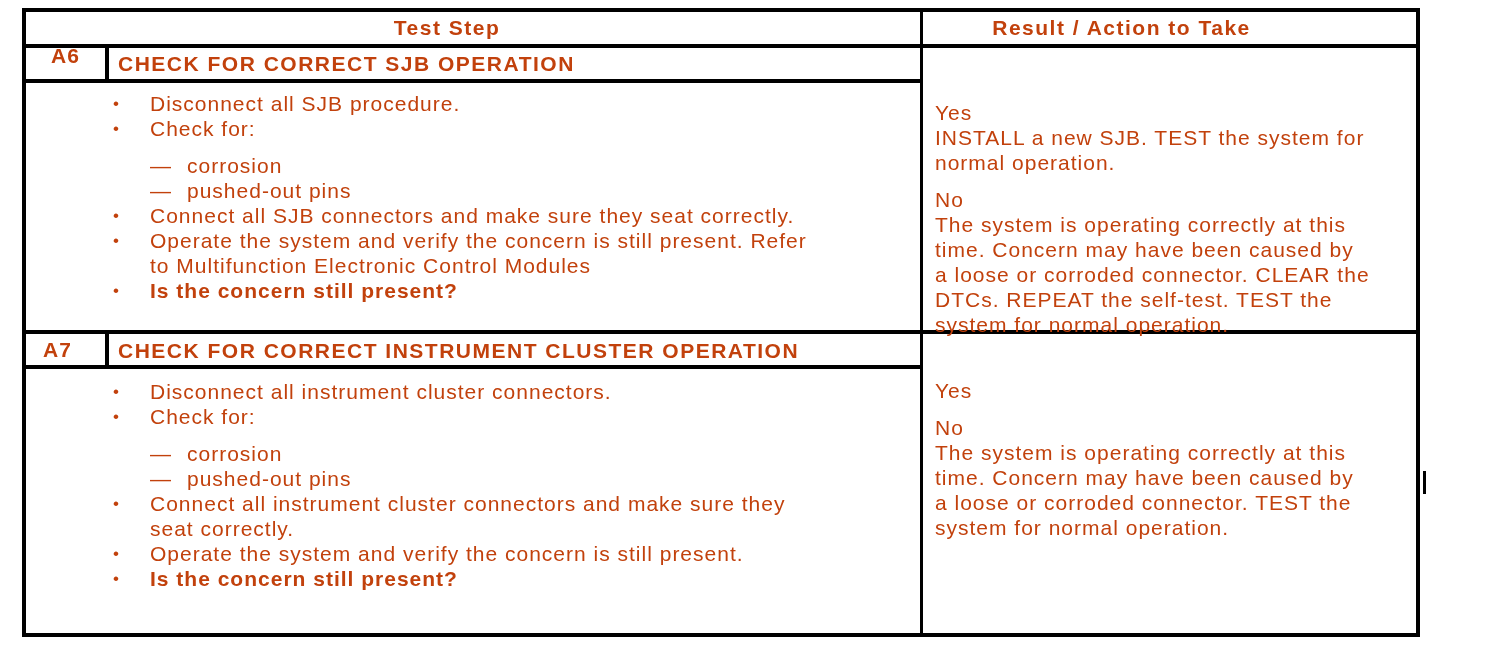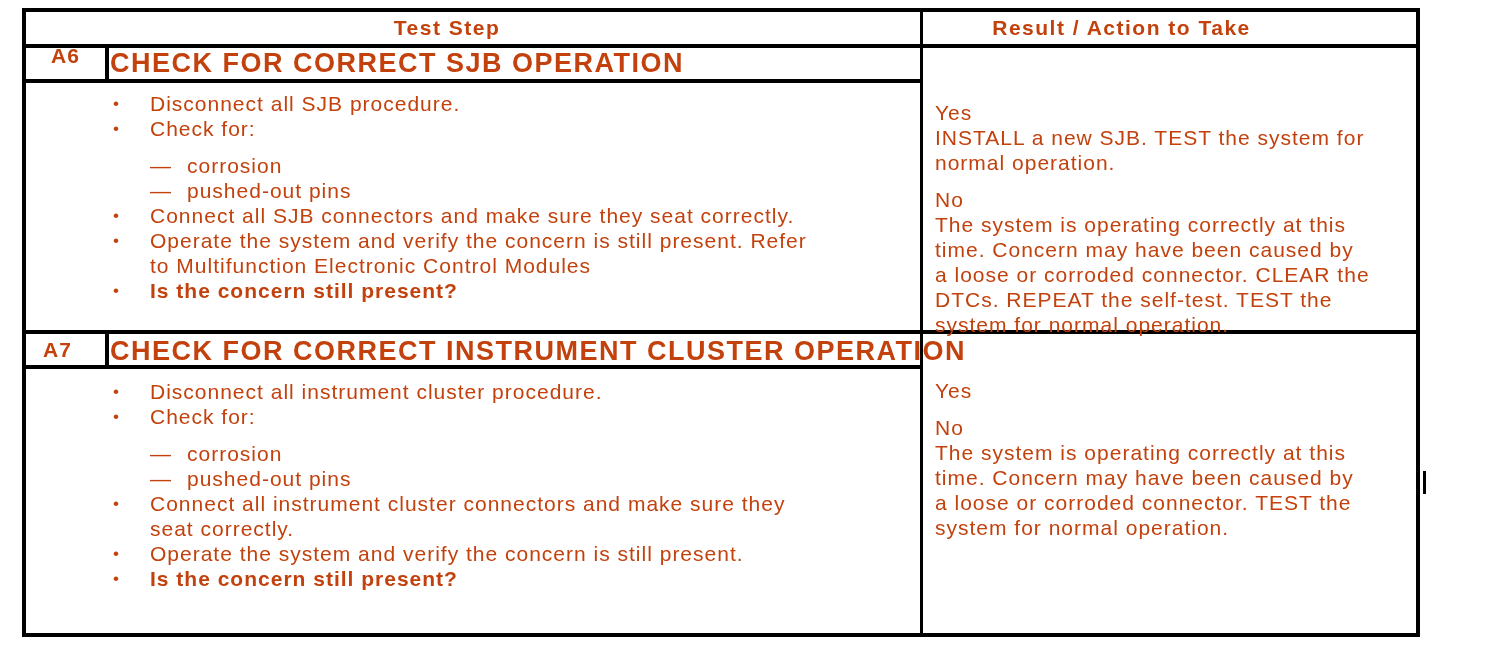--- a/index.html
+++ b/index.html
@@ -39,25 +39,25 @@
   .id-cell {
     font-weight: bold;
     font-size: 21px;
     letter-spacing: 1px;
     display: flex;
     align-items: center;
     justify-content: center;
   }
   .row-title {
     font-weight: bold;
-    font-size: 27px;
+    font-size: 21px;
     letter-spacing: 1.5px;
     display: flex;
     align-items: center;
-    padding-left: 1px;
+    padding-left: 9px;
     white-space: nowrap;
   }
   .steps { position: absolute; }
   .step {
     display: flex;
     font-size: 21px;
     letter-spacing: 1px;
     line-height: 25px;
     padding-left: 87px;
   }
@@ -165,21 +165,21 @@
     <div class="cell id-cell" style="left:0; top:322px; width:63px; height:31px;">
       <span>A7</span>
     </div>
     <div class="cell row-title" style="left:83px; top:322px; width:811px; height:34px;">
       <span>CHECK FOR CORRECT INSTRUMENT CLUSTER OPERATION</span>
     </div>
 
     <div class="steps" style="left:0; top:367px; width:894px;">
       <div class="step">
         <span class="marker dot">•</span>
-        <span class="step-text">Disconnect all instrument cluster procedure.</span>
+        <span class="step-text">Disconnect all instrument cluster connectors.</span>
       </div>
       <div class="step">
         <span class="marker dot">•</span>
         <span class="step-text">Check for:</span>
       </div>
       <div class="step dash gap">
         <span class="marker">—</span>
         <span class="step-text">corrosion</span>
       </div>
       <div class="step dash">

